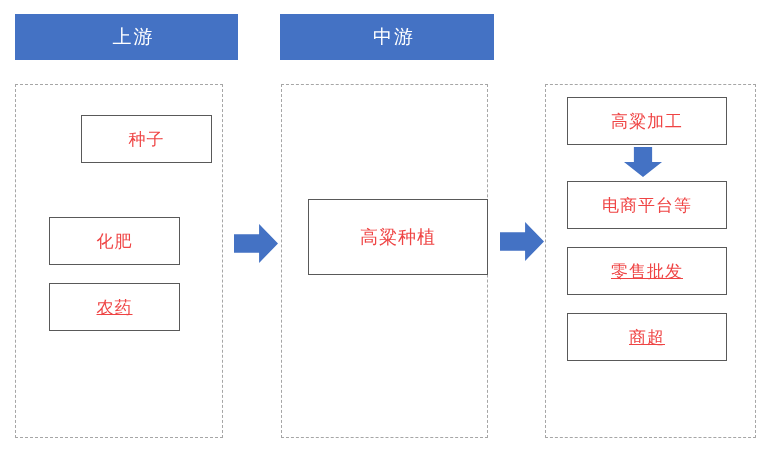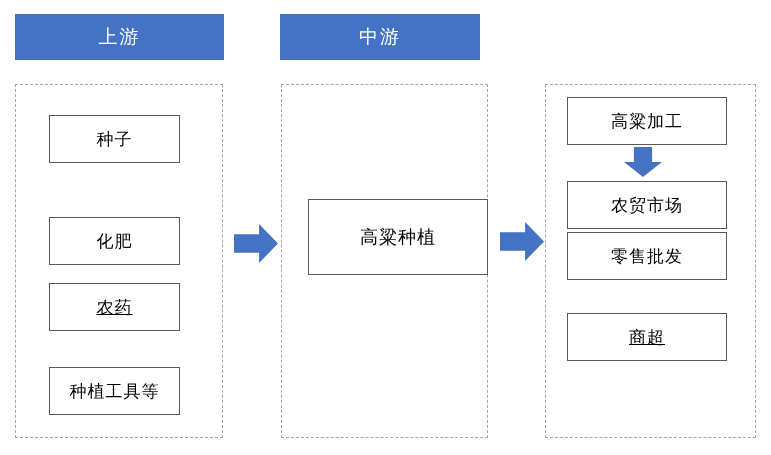--- a/index.html
+++ b/index.html
@@ -18,37 +18,38 @@
   .col-header {
     position: absolute;
     height: 46px;
     background: #4472C4;
     color: #ffffff;
     font-size: 19px;
     letter-spacing: 2px;
     display: flex;
     align-items: center;
     justify-content: center;
+    padding-left: 14px;
   }
   .dashed-panel {
     position: absolute;
     border: 1px dashed #A6A6A6;
     background: transparent;
     box-sizing: border-box;
   }
   .item-box {
     position: absolute;
     background: #ffffff;
     border: 1px solid #595959;
     box-sizing: border-box;
     display: flex;
     align-items: center;
     justify-content: center;
     font-size: 17px;
-    color: #000000;
+    color: #ef4444;
     letter-spacing: 1px;
   }
   .mid-box {
     font-size: 18px;
   }
   .arrow-right {
     position: absolute;
     width: 44px;
     height: 39px;
     background: #4472C4;
@@ -67,33 +68,33 @@
   #hdr-mid  { left: 280px; top: 14px; width: 200px; }
   #hdr-down { left: 545px; top: 14px; width: 212px; }
 
   
   #panel-up   { left: 15px;  top: 84px; width: 208px; height: 354px; }
   #panel-mid  { left: 281px; top: 84px; width: 207px; height: 354px; }
   #panel-down { left: 545px; top: 84px; width: 211px; height: 354px; }
 
   
   .up-box { left: 49px; width: 131px; height: 48px; }
-  #up-0 { top: 115px; }
+  #up-0 { top: 115px; margin-left: 32px; }
   #up-1 { top: 199px; margin-top: 18px; }
   #up-2 { top: 283px; text-decoration: underline; }
   #up-3 { top: 367px; }
 
   
   #mid-0 { left: 308px; top: 199px; width: 180px; height: 76px; }
 
   
   .down-box { left: 567px; width: 160px; height: 48px; }
   #down-0 { top: 97px;  }
   #down-1 { top: 181px; }
-  #down-2 { top: 232px; }
+  #down-2 { top: 247px; text-decoration: underline; }
   #down-3 { top: 313px; text-decoration: underline; }
   #down-4 { top: 379px; }
 
   
   #arrow-1 { left: 234px; top: 224px; }
   #arrow-2 { left: 500px; top: 222px; }
   #arrow-d { left: 624px; top: 147px; }
 </style>
 </head>
 <body>
@@ -103,29 +104,28 @@
   <div class="col-header" id="hdr-up">上游</div>
   <div class="col-header" id="hdr-mid">中游</div>
 
   <div class="dashed-panel" id="panel-up"></div>
   <div class="dashed-panel" id="panel-mid"></div>
   <div class="dashed-panel" id="panel-down"></div>
 
   <div class="item-box up-box" id="up-0">种子</div>
   <div class="item-box up-box" id="up-1">化肥</div>
   <div class="item-box up-box" id="up-2">农药</div>
-  <div class="item-box up-box" id="up-3">种植工具等</div>
 
   <div class="arrow-right" id="arrow-1"></div>
 
   <div class="item-box mid-box" id="mid-0">高粱种植</div>
 
   <div class="arrow-right" id="arrow-2"></div>
 
   <div class="item-box down-box" id="down-0">高粱加工</div>
 
   <div class="arrow-down" id="arrow-d"></div>
 
-  <div class="item-box down-box" id="down-1">农贸市场</div>
+  <div class="item-box down-box" id="down-1">电商平台等</div>
   <div class="item-box down-box" id="down-2">零售批发</div>
   <div class="item-box down-box" id="down-3">商超</div>
 
 </div>
 
 </body></html>

